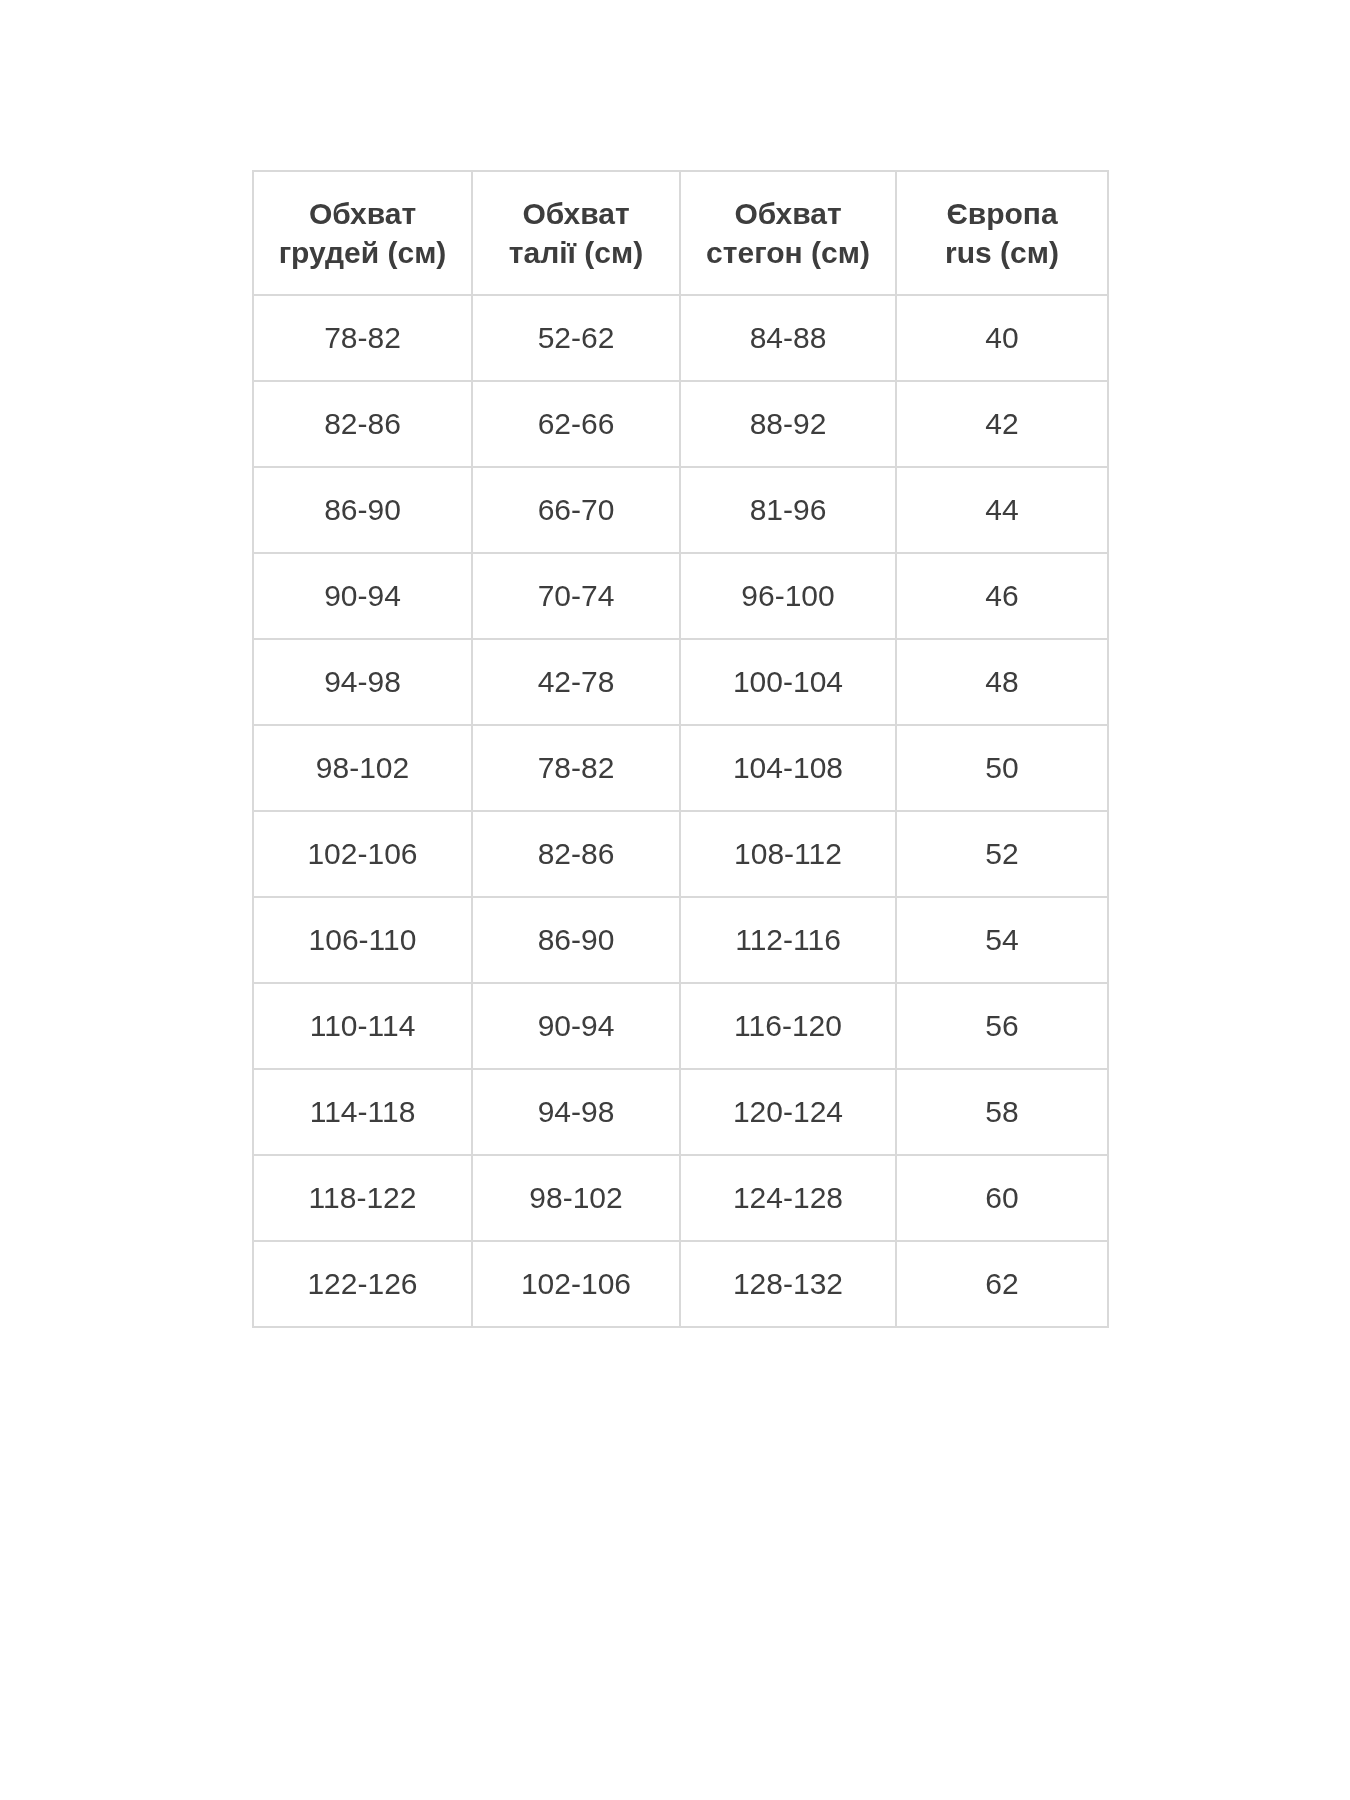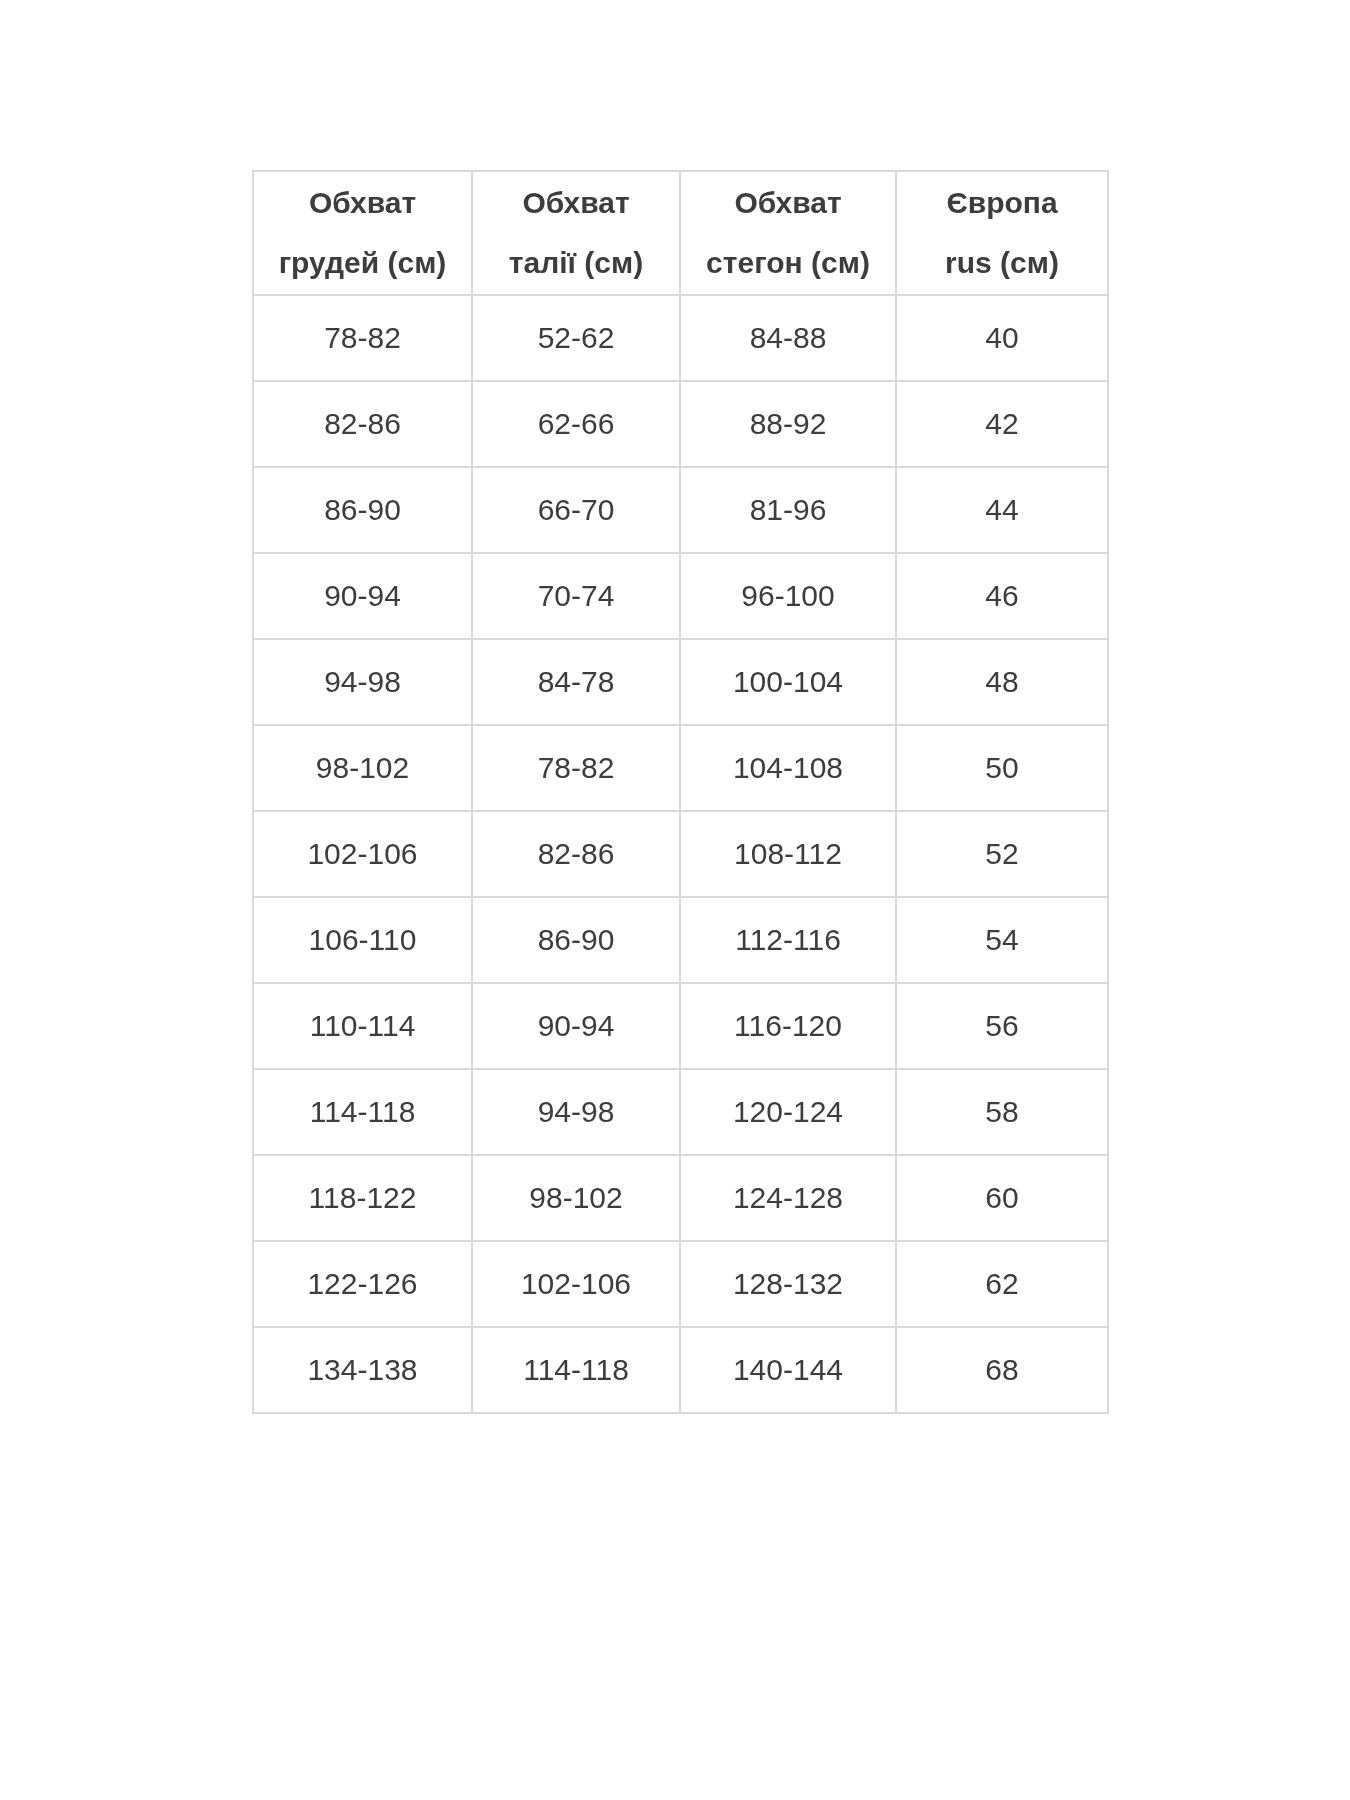--- a/index.html
+++ b/index.html
@@ -36,21 +36,21 @@
     text-align: center;
     vertical-align: middle;
     color: #3d3d3d;
     background: #ffffff;
     padding: 0 8px;
   }
   table.size-table th {
     height: 124px;
     font-size: 30px;
     font-weight: 700;
-    line-height: 60px;
+    line-height: 39px;
     white-space: pre-line; 
   }
   table.size-table td {
     height: 86px;
     font-size: 30px;
     font-weight: 400;
     line-height: 36px;
   }
 </style>
 </head>
@@ -97,21 +97,21 @@
             <td>44</td>
           </tr>
           <tr>
             <td>90-94</td>
             <td>70-74</td>
             <td>96-100</td>
             <td>46</td>
           </tr>
           <tr>
             <td>94-98</td>
-            <td>84-78</td>
+            <td>42-78</td>
             <td>100-104</td>
             <td>48</td>
           </tr>
           <tr>
             <td>98-102</td>
             <td>78-82</td>
             <td>104-108</td>
             <td>50</td>
           </tr>
           <tr>
@@ -143,22 +143,16 @@
             <td>98-102</td>
             <td>124-128</td>
             <td>60</td>
           </tr>
           <tr>
             <td>122-126</td>
             <td>102-106</td>
             <td>128-132</td>
             <td>62</td>
           </tr>
-          <tr>
-            <td>134-138</td>
-            <td>114-118</td>
-            <td>140-144</td>
-            <td>68</td>
-          </tr>
         </tbody>
     </table>
   </div>
 </div>
 
 </body></html>

